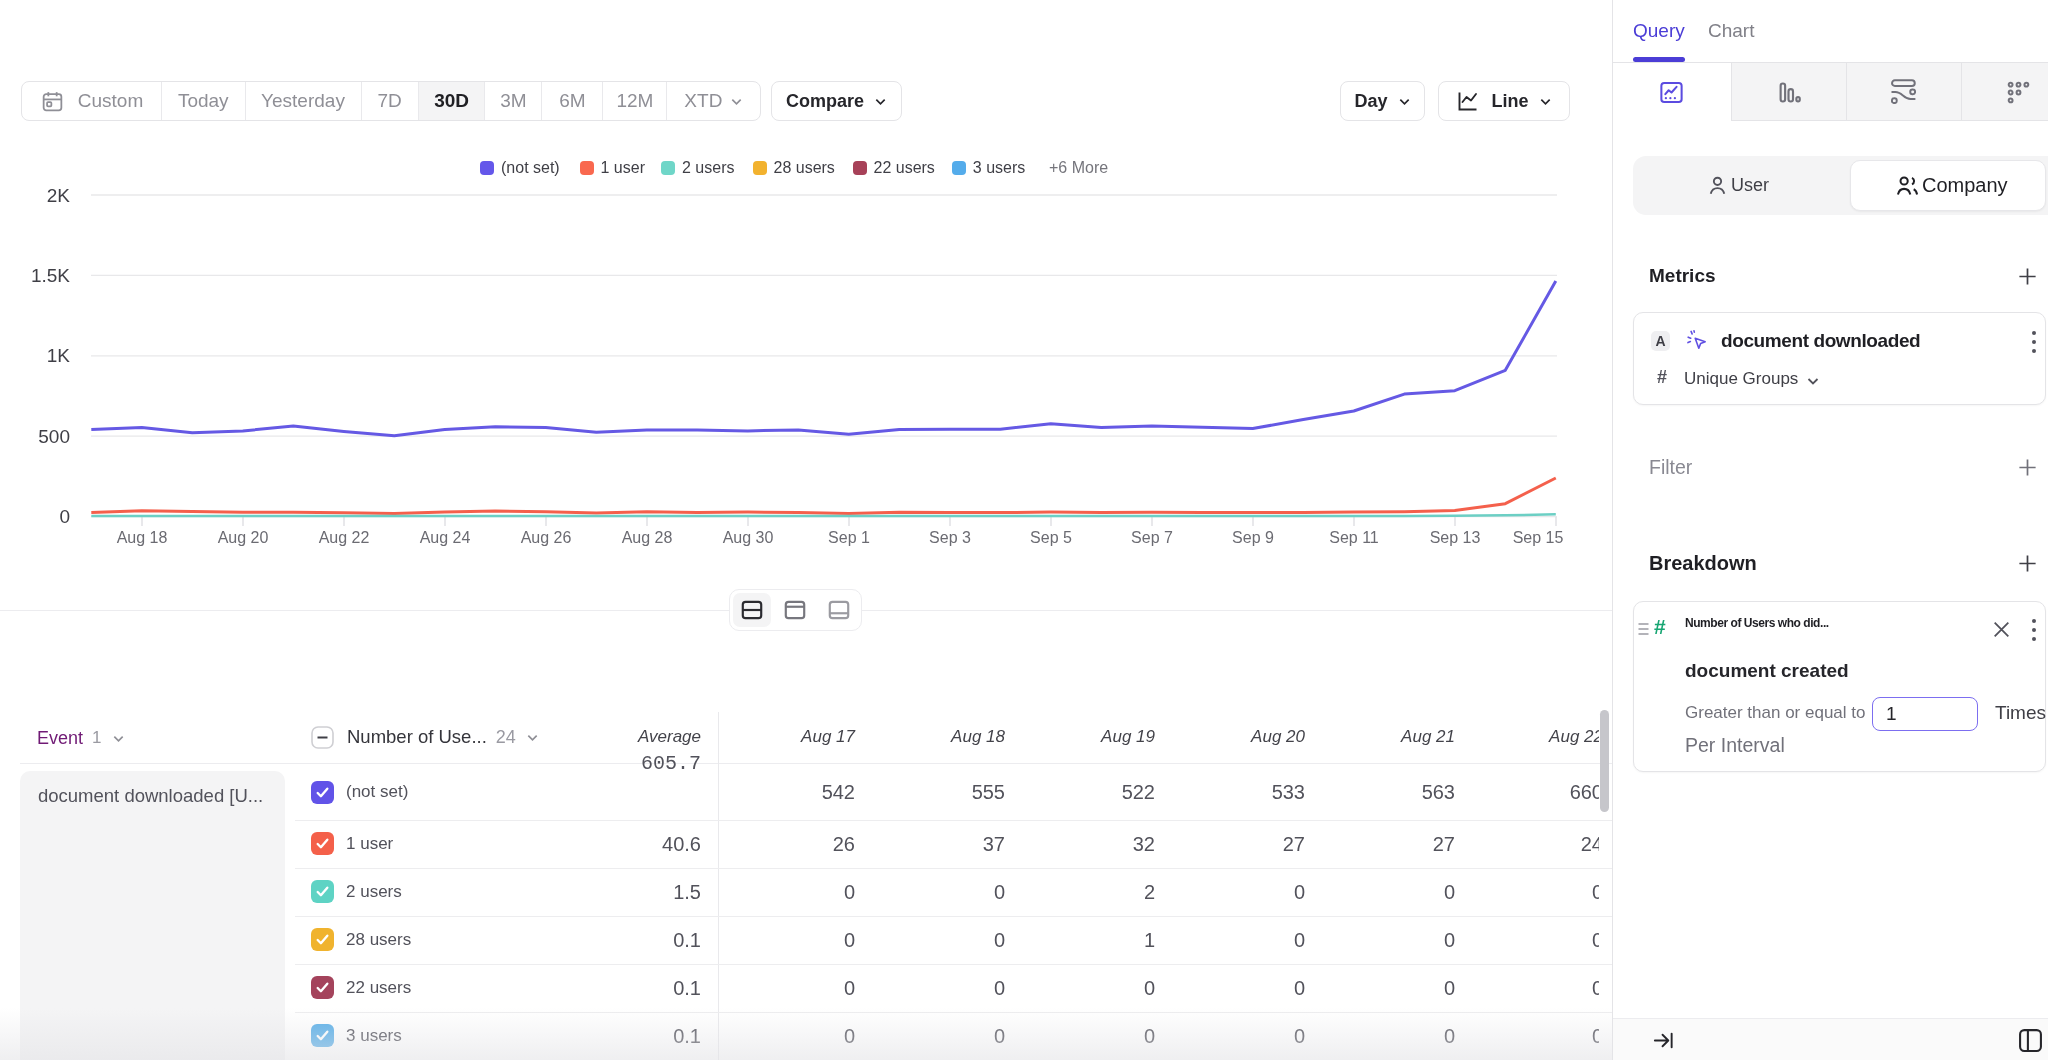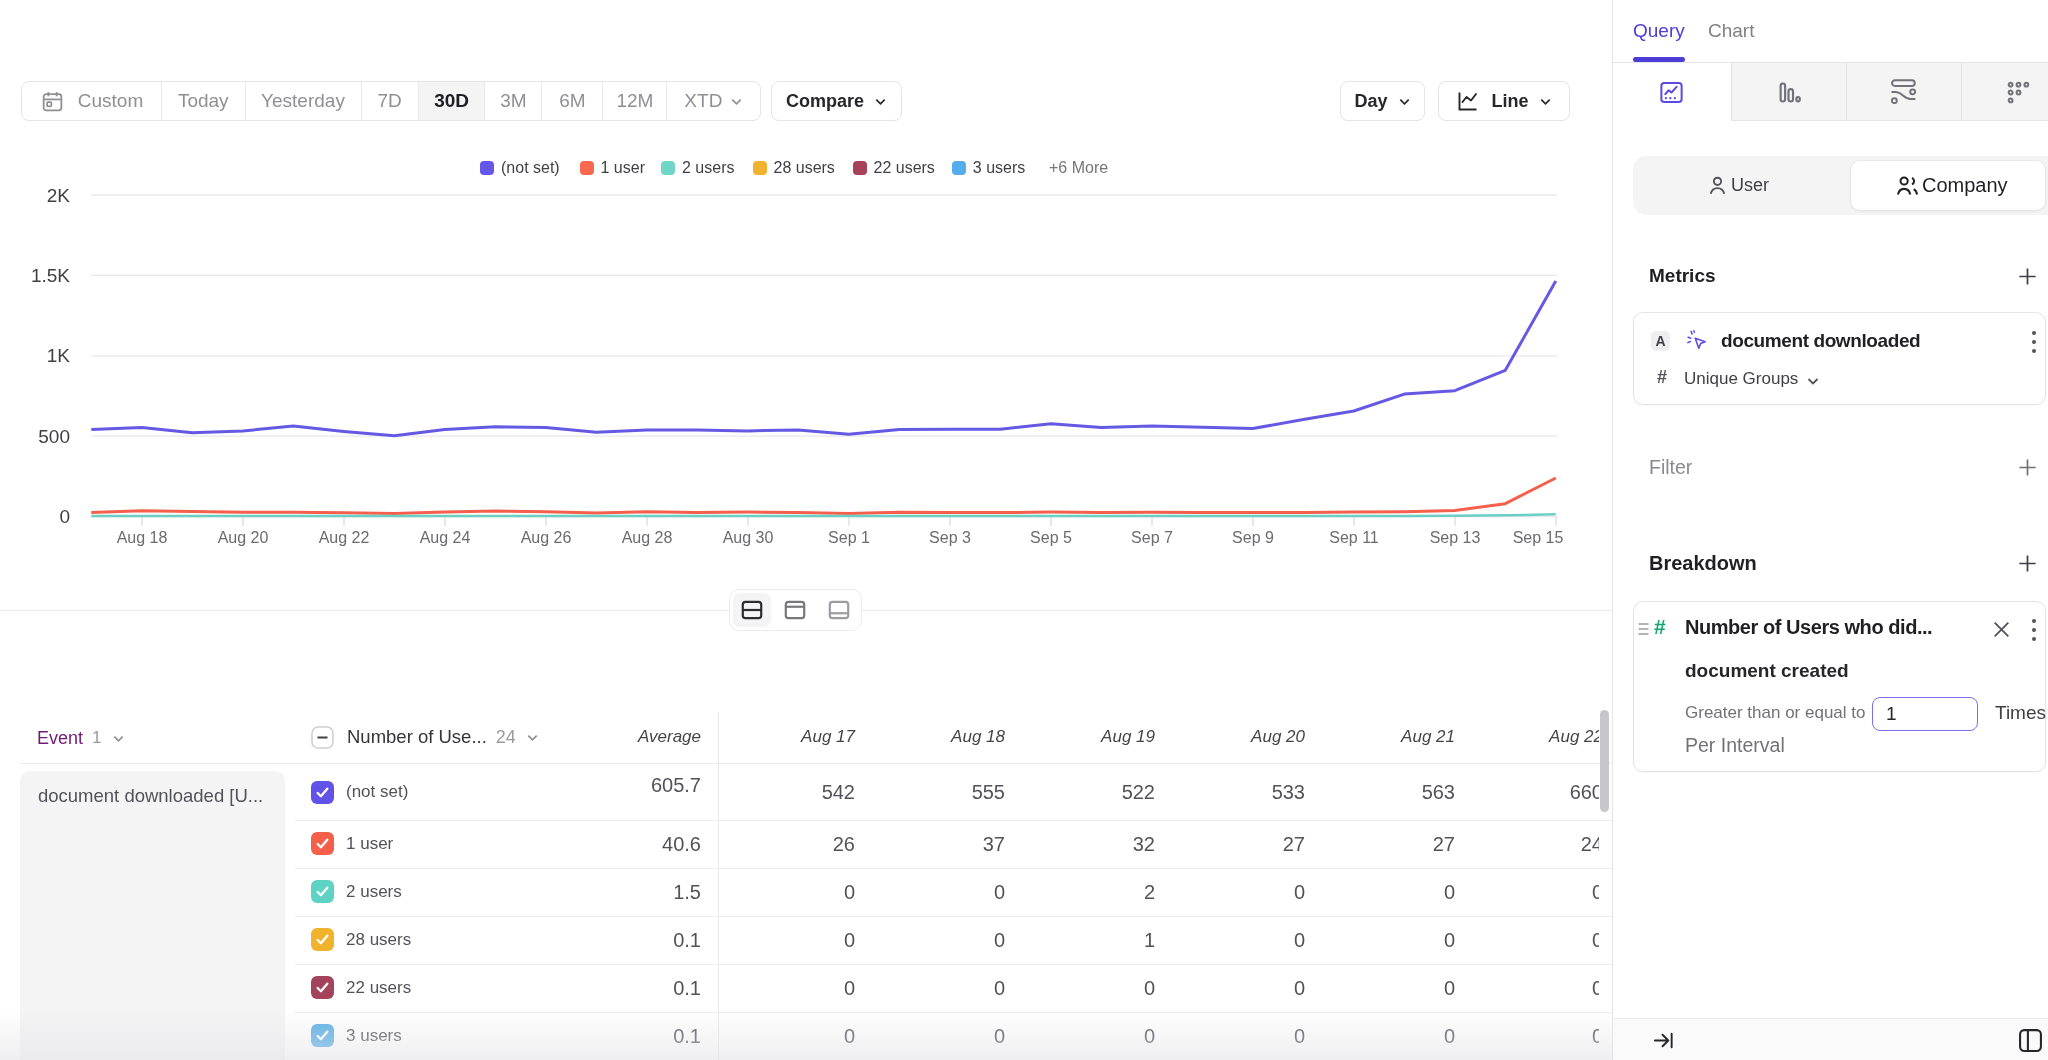--- a/index.html
+++ b/index.html
@@ -217,21 +217,21 @@
 <div id="eventpill" class="abs"></div>
 <div class="abs" style="left:38px; top:785px; font-size:18.5px; color:#52525b;">document downloaded [U...</div>
 <div id="colline" class="abs"></div>
 <div id="rows" class="abs">
       <div class="cb" style="left:311px; top:780.8px; background:#6153e8;">
       <svg viewBox="0 0 14 14" fill="none" stroke="#fff" stroke-width="2.2" stroke-linecap="round" stroke-linejoin="round">
           <path d="M2.5 7.5l3 3 6-7"></path>
         </svg>
       </div>
       <div class="rowlabel" style="top:782.3px;">(not set)</div>
-      <div class="num" style="left:553px; top:774px; width:148px;">605.7</div>
+      <div class="num" style="left:553px; top:752px; width:148px;font-family:Liberation Mono, monospace;">605.7</div>
       <div class="num" style="left:707px; top:781.3px; width:148px;">542</div>
       <div class="num" style="left:857px; top:781.3px; width:148px;">555</div>
       <div class="num" style="left:1007px; top:781.3px; width:148px;">522</div>
       <div class="num" style="left:1157px; top:781.3px; width:148px;">533</div>
       <div class="num" style="left:1307px; top:781.3px; width:148px;">563</div>
       <div class="num" style="clip-path:inset(0 4px 0 0);left:1455px; top:781.3px; width:148px;">660</div>
       <div class="rowsep" style="top:819.5px;"></div>
       <div class="cb" style="left:311px; top:832.2px; background:#f4604a;">
       <svg viewBox="0 0 14 14" fill="none" stroke="#fff" stroke-width="2.2" stroke-linecap="round" stroke-linejoin="round">
           <path d="M2.5 7.5l3 3 6-7"></path>
@@ -397,21 +397,21 @@
       <path d="M11 2.5v17M2.5 11h17"></path>
     </svg>
 
   <div class="card" style="top:601px; height:171px;">
     <div class="abs" style="left:3px; top:19px;">
       <svg width="13" height="16" viewBox="0 0 13 16" fill="none" stroke="#9a9aa2" stroke-width="1.5">
           <path d="M1.5 3h10M1.5 8h10M1.5 13h10"></path>
         </svg>
     </div>
     <div class="abs" style="left:20px; top:13px; font-size:21px; font-weight:700; color:#18a673;">#</div>
-    <div class="abs" style="left:51px; top:14px; font-size:20px; font-weight:700; color:#1f1f24; letter-spacing:-0.45px;">Number of Users who did...</div>
+    <div class="abs" style="left:51px; top:14px; font-size:12px; font-weight:700; color:#1f1f24; letter-spacing:-0.45px;">Number of Users who did...</div>
     <svg class="abs" style="left:357px; top:17px;" width="21" height="21" viewBox="0 0 20 20" fill="none" stroke="#52525b" stroke-width="1.7">
         <path d="M3.5 3.5l13 13M16.5 3.5l-13 13"></path>
       </svg>
     <svg class="abs" style="left:397px; top:15px;" width="6" height="26" viewBox="0 0 6 26" fill="#52525b">
         <circle cx="3" cy="4" r="2"></circle>
         <circle cx="3" cy="13" r="2"></circle>
         <circle cx="3" cy="22" r="2"></circle>
       </svg>
     <div class="abs" style="left:51px; top:58px; font-size:19px; font-weight:700; color:#26262b;">document created</div>
     <div class="abs" style="left:51px; top:101px; font-size:17px; color:#71717a;">Greater than or equal to</div>

